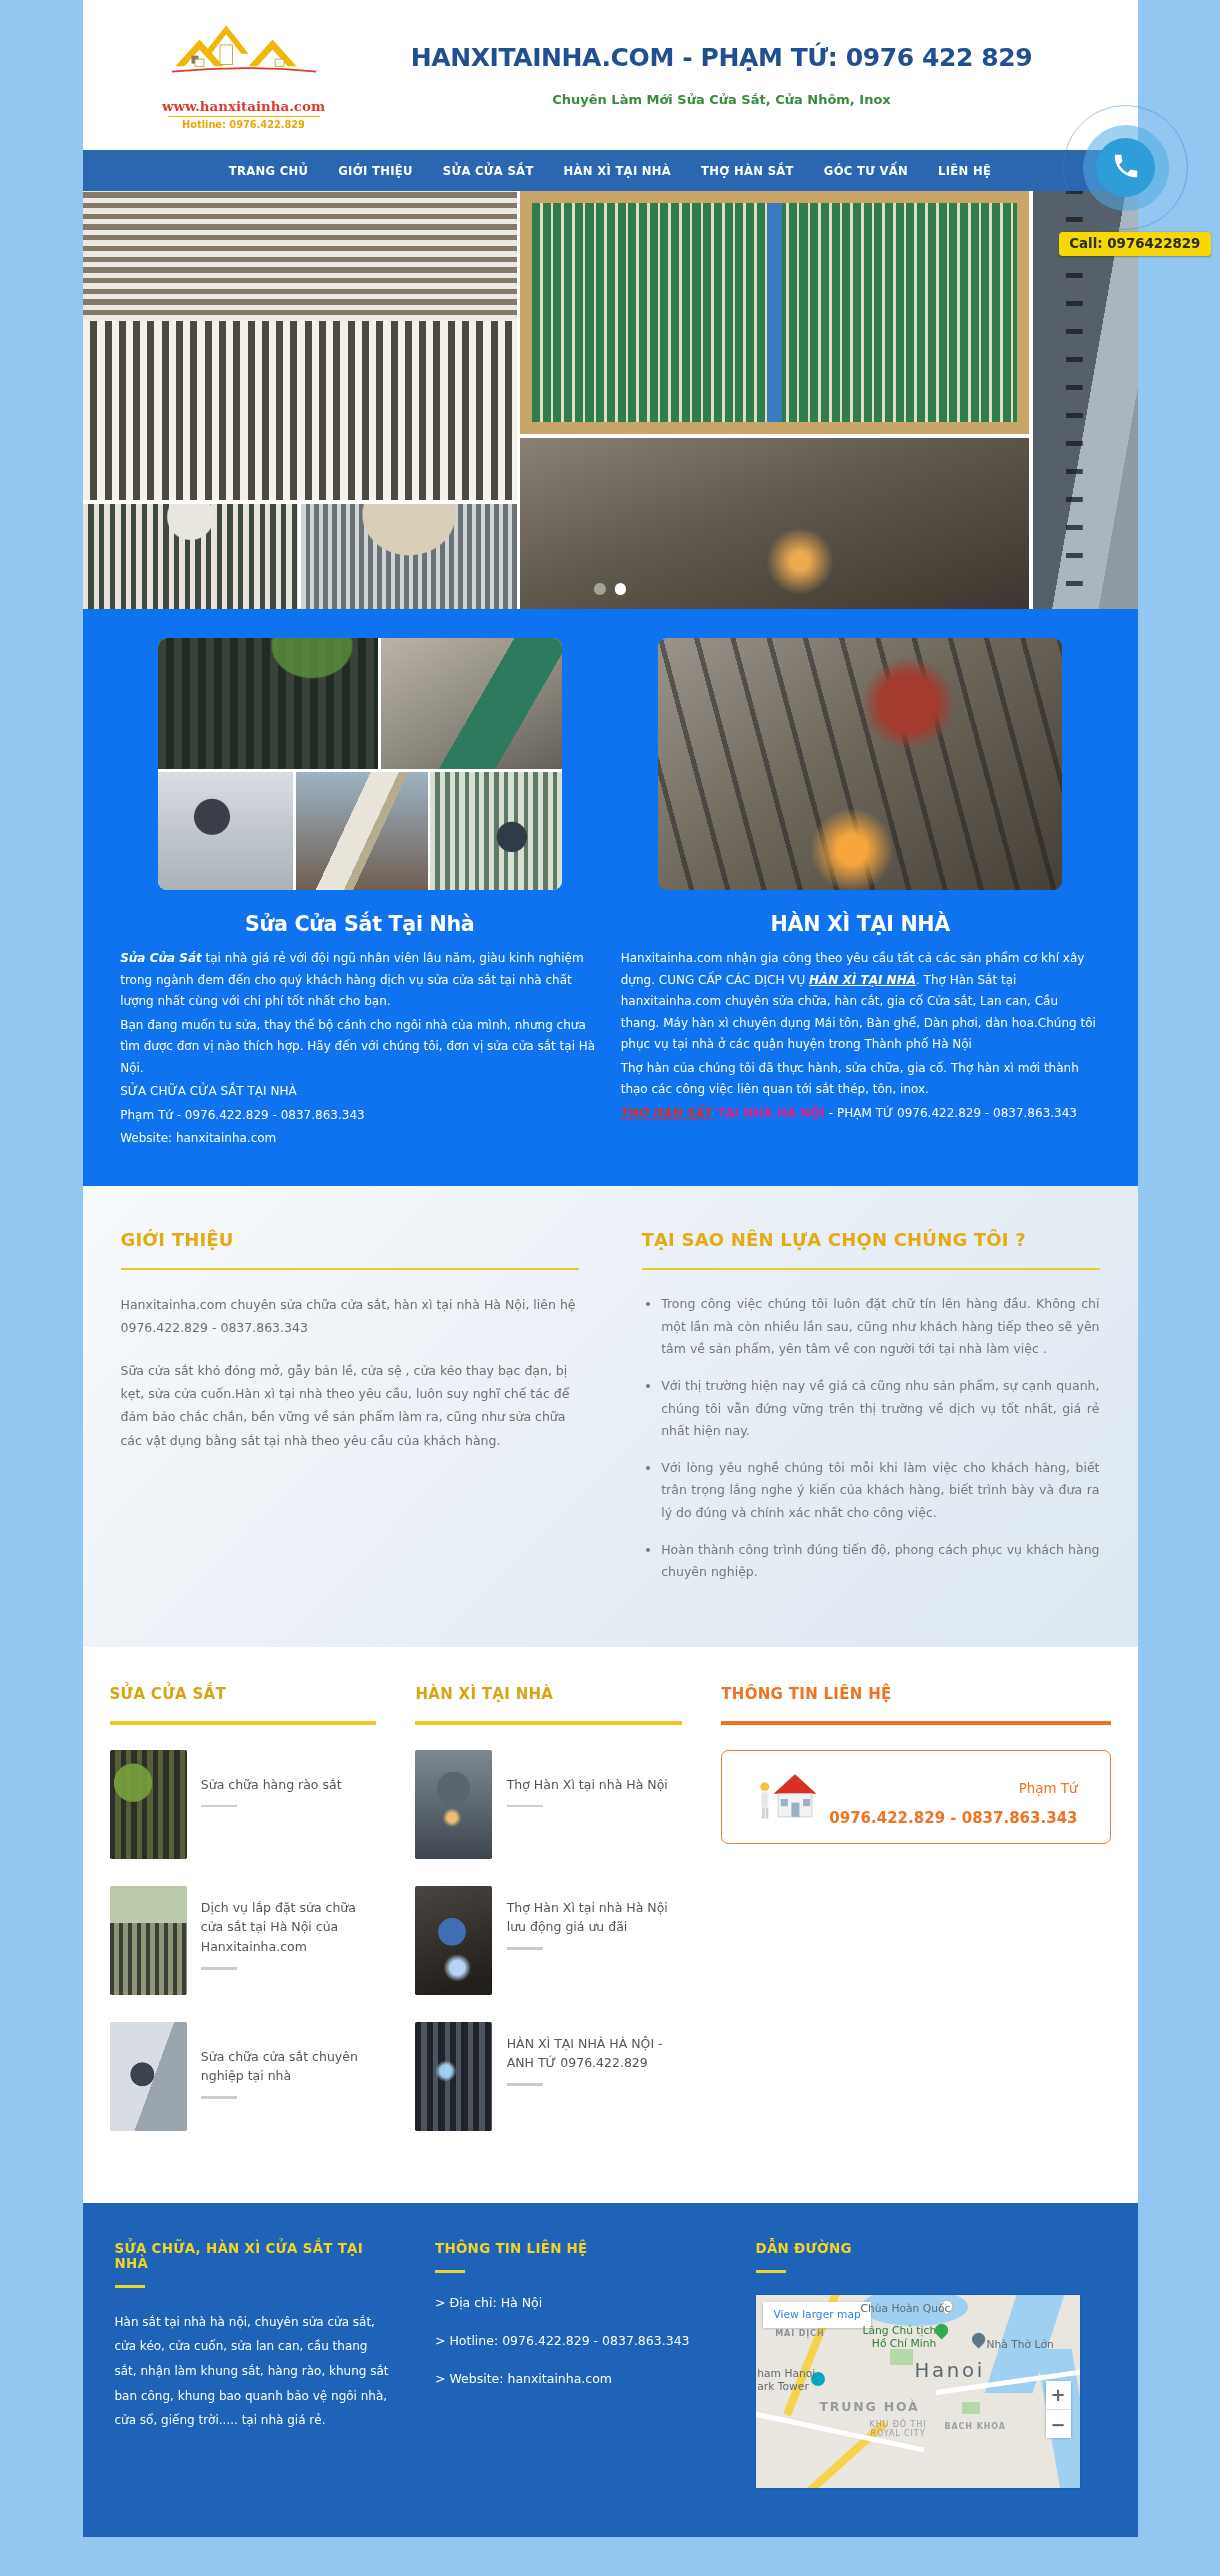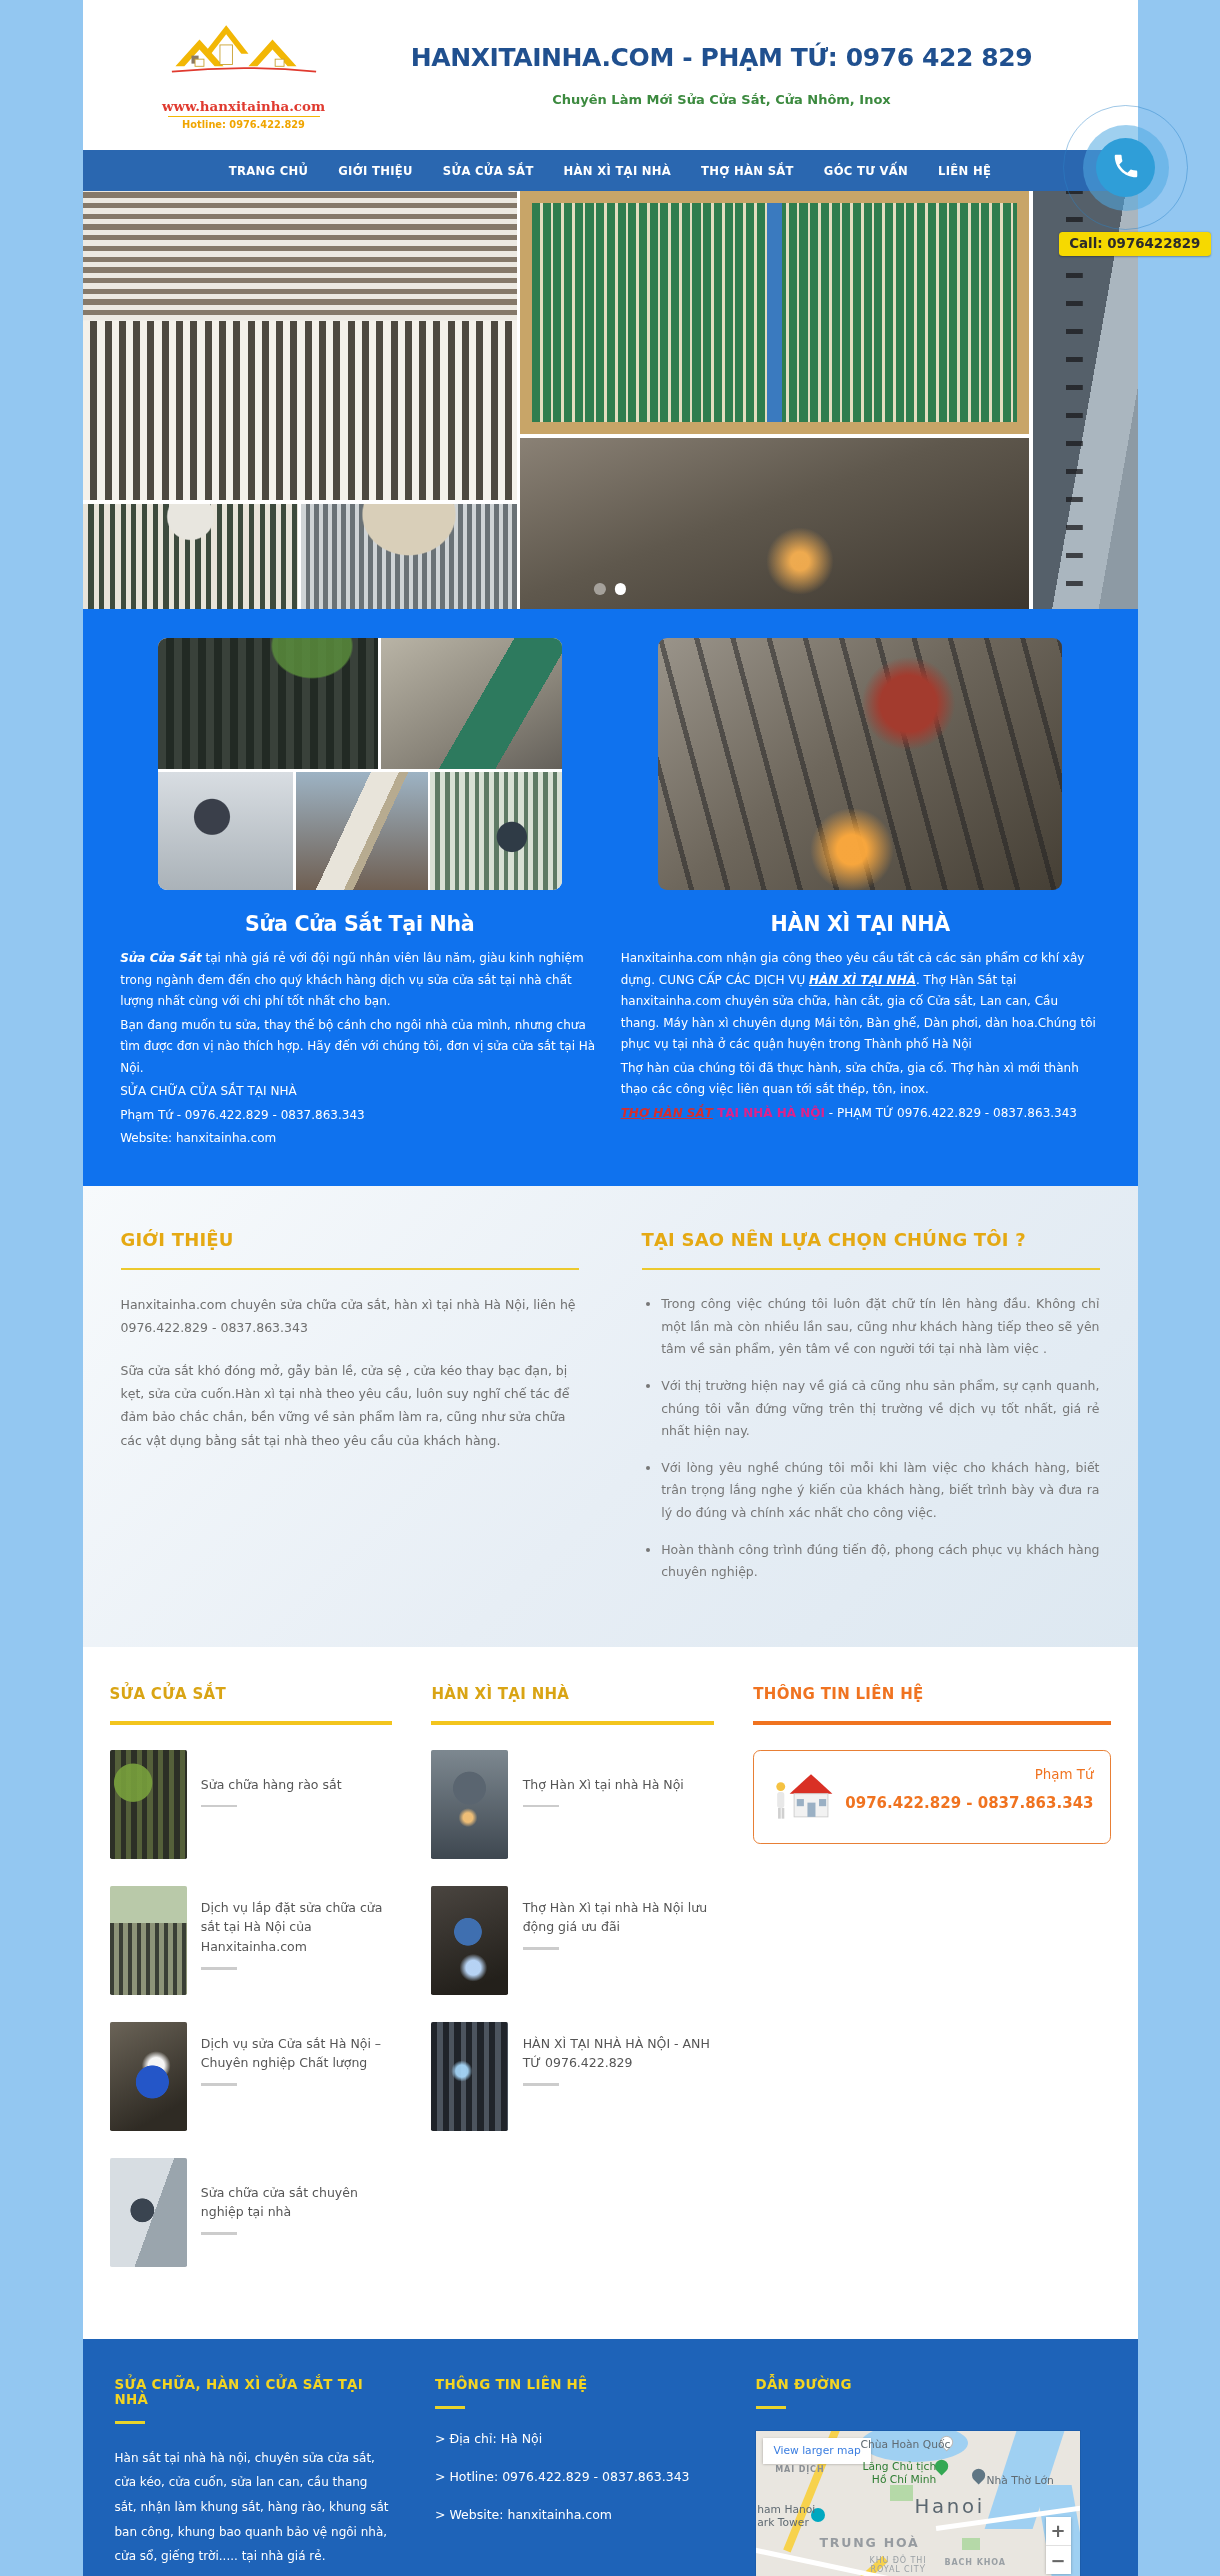--- a/index.html
+++ b/index.html
@@ -115,21 +115,21 @@
   .t2 { background:linear-gradient(#b9c9a9 0 34%,transparent 34%),repeating-linear-gradient(90deg,#3a3f35 0 4.5px,#8d9478 4.5px 9px),linear-gradient(#d6cfa9,#6a7a54); }
   .t3 { background:radial-gradient(circle at 55% 55%, #2456c8 0 22%, transparent 23%),radial-gradient(circle at 60% 40%, rgba(255,255,255,.95) 0 10%, transparent 18%),linear-gradient(150deg,#6b6458,#2f2b24 80%); }
   .t4 { background:radial-gradient(circle at 42% 48%, #3a4450 0 16%, transparent 17%),linear-gradient(110deg,#d7dde2 0 55%,#9aa5ad 55%); }
   .t5 { background:radial-gradient(circle at 50% 30%, #2e3640 0 18%, transparent 19%),radial-gradient(circle at 45% 70%, rgba(210,230,255,.9) 0 10%, transparent 16%),linear-gradient(#8d8579,#4a443b); }
   .t6 { background:radial-gradient(circle at 50% 35%, #5a6570 0 20%, transparent 21%),radial-gradient(circle at 48% 62%, rgba(255,200,120,.9) 0 6%, transparent 12%),linear-gradient(#7d8890,#3e4750); }
   .t7b { background:radial-gradient(circle at 48% 42%, #3f6fb0 0 18%, transparent 19%),radial-gradient(circle at 55% 75%, rgba(190,220,255,.95) 0 8%, transparent 15%),linear-gradient(160deg,#4a4540,#23201b 85%); }
   .t8 { background:radial-gradient(circle at 40% 45%, rgba(170,220,255,.9) 0 8%, transparent 14%),repeating-linear-gradient(90deg,#20242a 0 6.3px,#4c545e 6.3px 11.6px); }
   .item-text { color:#555; font-size:12.5px; line-height:1.55; padding-top:25px; }
   .item-text.up { padding-top:12.5px; }
   .item-dash { width:36px; height:2.7px; background:#ccc; margin-top:10.7px; }
-  .contact-card { border:1.8px solid #e87f35; border-radius:7.2px; padding:16px 16px; display:flex; align-items:flex-start; gap:9px; }
+  .contact-card { border:1.8px solid #e87f35; border-radius:7.2px; padding:16px 32px; display:flex; align-items:flex-end; gap:9px; }
   .contact-info { flex:1; text-align:right; }
   .contact-name { color:#f07320; font-size:13.4px; margin-bottom:12.5px; }
   .contact-phone { color:#f07320; font-size:15px; font-weight:bold; white-space:nowrap; }
 
   
   .site-footer { background:#1e63b8; padding:38px 32px 49px; display:grid; grid-template-columns:1fr 1fr 350px; gap:43px; }
   .footer-heading { color:#f3d422; font-size:13.4px; font-weight:bold; letter-spacing:0.3px; }
   .footer-dash { width:30px; height:3.6px; background:#e9d42b; margin:14.3px 0 21.5px; }
   .footer-text { color:#fff; font-size:12px; line-height:2.05; }
   .footer-contact p { color:#fff; font-size:12.5px; margin-bottom:23px; }
@@ -294,24 +294,20 @@
     <div>
       <h3 class="col-heading">SỬA CỬA SẮT</h3>
       <div class="rule-bar"></div>
       <div class="svc-item">
         <div class="thumb t1"></div>
         <div class="item-text"><span>Sửa chữa hàng rào sắt</span><div class="item-dash"></div></div>
       </div>
       <div class="svc-item">
         <div class="thumb t2"></div>
         <div class="item-text up"><span>Dịch vụ lắp đặt sửa chữa cửa sắt tại Hà Nội của Hanxitainha.com</span><div class="item-dash"></div></div>
-      </div>
-      <div class="svc-item">
-        <div class="thumb t3"></div>
-        <div class="item-text up"><span>Dịch vụ sửa Cửa sắt Hà Nội – Chuyên nghiệp Chất lượng</span><div class="item-dash"></div></div>
       </div>
       <div class="svc-item">
         <div class="thumb t4"></div>
         <div class="item-text"><span>Sửa chữa cửa sắt chuyên nghiệp tại nhà</span><div class="item-dash"></div></div>
       </div>
     </div>
     <div>
       <h3 class="col-heading">HÀN XÌ TẠI NHÀ</h3>
       <div class="rule-bar"></div>
       <div class="svc-item">

